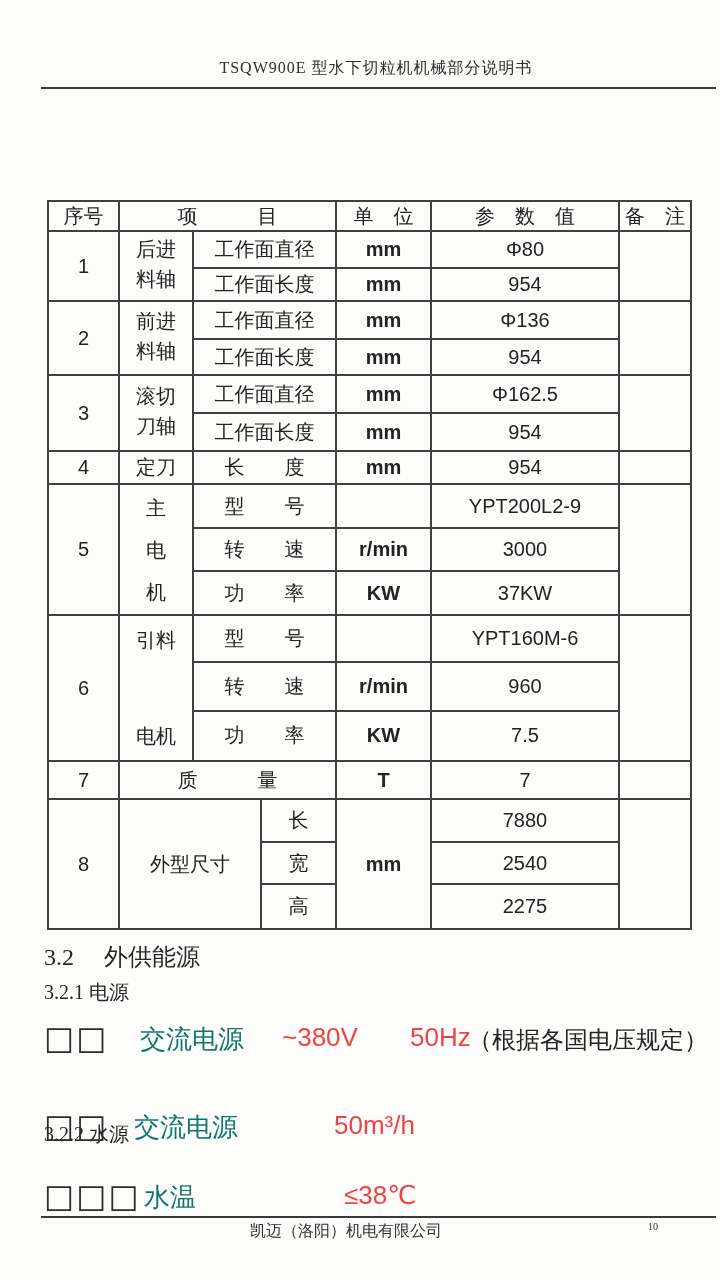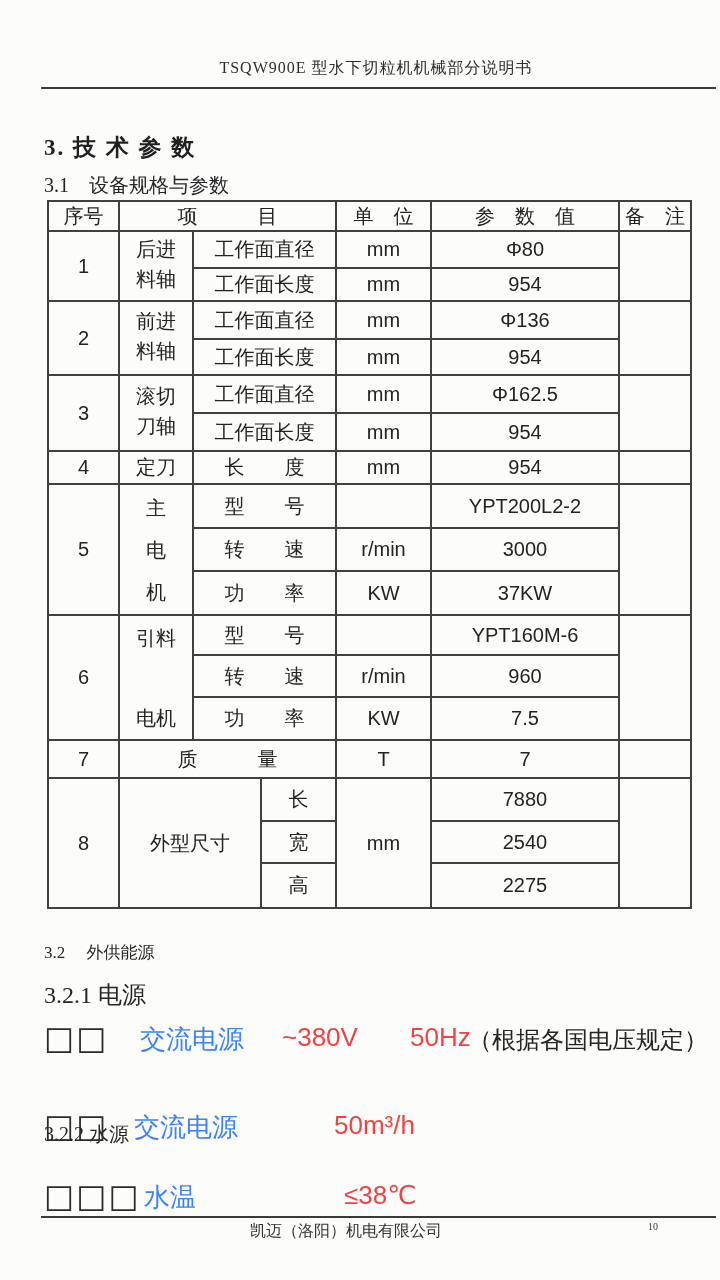--- a/index.html
+++ b/index.html
@@ -7,55 +7,53 @@
     position:relative; width:720px; height:1280px; margin:0 auto;
     background:#fcfcfb; color:#262626; overflow:hidden;
     font-family:"Liberation Serif","DejaVu Serif",serif;
   }
   .abs { position:absolute;margin-left:16px; }
   .rule { height:2px; background:#3a3a3a; }
 
   .doc-title { top:58px; left:0; width:720px; text-align:center; font-size:16px; letter-spacing:1px; color:#2e2e2e; }
   .s3  { top:132px; left:28px; font-size:23px; font-weight:bold; letter-spacing:2px; color:#1f1f1f; }
   .s31 { top:172px; left:28px; font-size:20px; }
-  .s32 { top:941px; left:28px; font-size:17px;text-align:right; }
-  .s321{ top:979px; left:28px; font-size:24px; }
+  .s32 { top:941px; left:28px; font-size:24px;text-align:right; }
+  .s321{ top:979px; left:28px; font-size:20px; }
   .s322{ top:1121px; left:28px; font-size:20px; }
 
   table.spec { position:absolute; top:200px; left:47px; border-collapse:collapse; table-layout:fixed; width:643px; }
   table.spec td {
     border:2px solid #404040; text-align:center; vertical-align:middle;
     font-size:20px; padding:0; overflow:hidden; color:#232323;
   }
   td.no   { font-family:"Liberation Sans","DejaVu Sans",sans-serif; font-size:21px; }
-  td.unit { font-family:"Liberation Sans","DejaVu Sans",sans-serif; font-size:20px; }
+  td.unit { font-family:"Liberation Sans","DejaVu Sans",sans-serif; font-size:20px;font-weight:bold; }
   td.val  { font-family:"Liberation Sans","DejaVu Sans",sans-serif; font-size:21px; }
   td.name { white-space:pre-line; }
   td.lh2  { line-height:30px;font-family:Liberation Mono, monospace; }
   td.lh3  { line-height:42px; }
-  td.lh3s { line-height:40px; }
+  td.lh3s { line-height:48px; }
 
   .boxes { font-family:"DejaVu Sans",sans-serif; font-size:32px; letter-spacing:2px; color:#2b2b2b; line-height:28px; }
-  .btext { font-size:26px; color:#3b82f6; }
+  .btext { font-size:26px; color:#0f766e; }
   .bval  { font-family:"Liberation Sans","DejaVu Sans",sans-serif; font-size:26px; color:#ef4444; }
   .bnote { font-size:24px; color:#242424; }
 
   .footer-co  { top:1221px; left:0; width:660px; text-align:center; font-size:16px; color:#333; }
   .footer-pg  { top:1221px; left:632px; font-size:10px; color:#333; }
 </style>
 </head>
 <body>
 
 <div class="page">
 
   <div class="abs doc-title">TSQW900E 型水下切粒机机械部分说明书</div>
   <div class="abs rule" style="top:87px; left:25px; width:675px;"></div>
 
-  <div class="abs s3">3. 技 术 参 数</div>
-  <div class="abs s31">3.1　设备规格与参数</div>
 
   <table class="spec">
     <colgroup>
       <col style="width:71px">
         <col style="width:74px">
         <col style="width:68px">
         <col style="width:75px">
       <col style="width:95px">
         <col style="width:188px">
         <col style="width:72px">
@@ -123,21 +121,21 @@
         <td></td>
       </tr>
 
       <tr style="height:44px">
         <td class="no" rowspan="3">5</td>
         <td class="name lh3" rowspan="3">主
 电
 机</td>
         <td colspan="2">型　　号</td>
         <td class="unit"></td>
-        <td class="val">YPT200L2-2</td>
+        <td class="val">YPT200L2-9</td>
         <td rowspan="3"></td>
       </tr>
       <tr style="height:43px">
         <td colspan="2">转　　速</td>
         <td class="unit">r/min</td>
         <td class="val">3000</td>
       </tr>
       <tr style="height:44px">
         <td colspan="2">功　　率</td>
         <td class="unit">KW</td>

